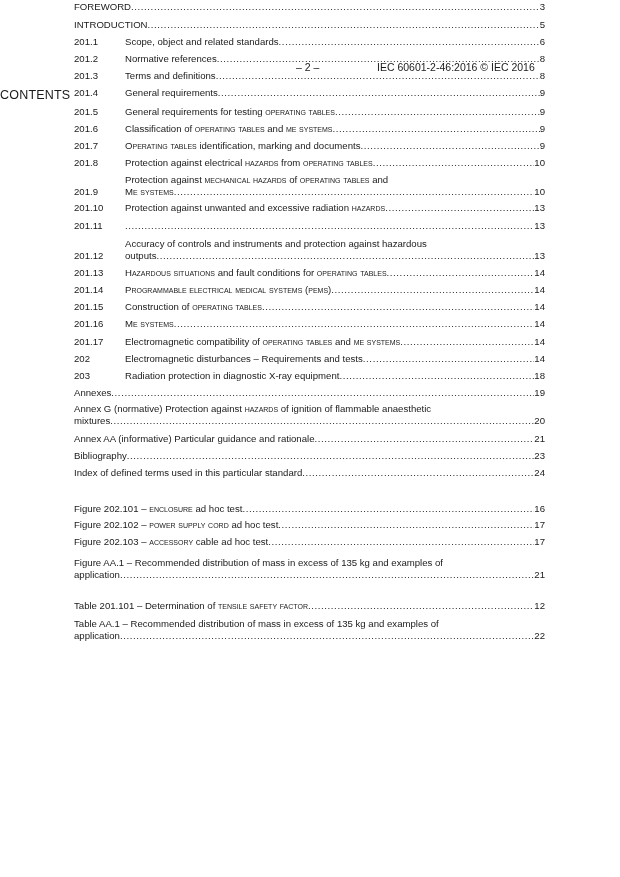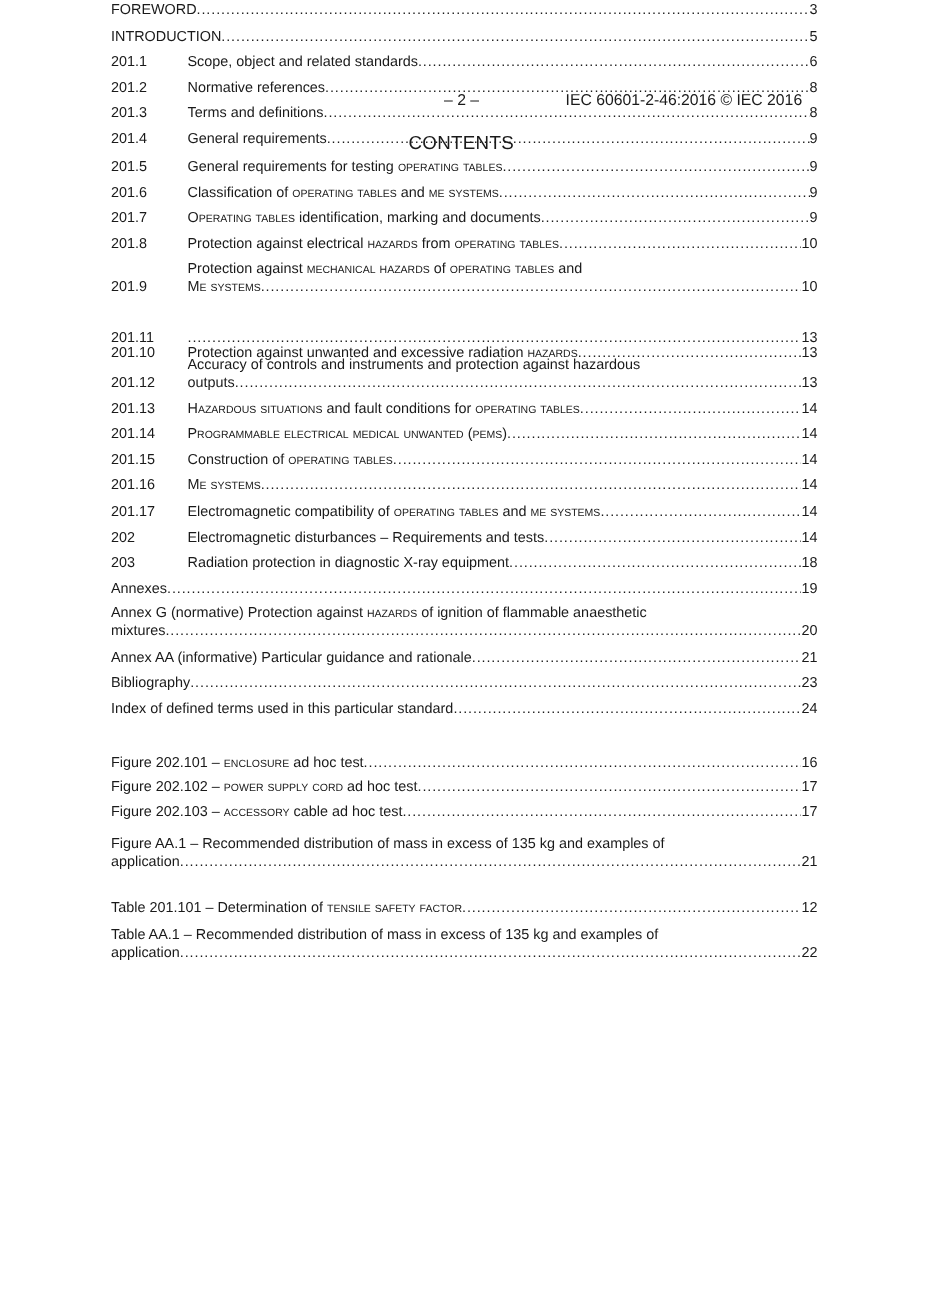--- a/index.html
+++ b/index.html
@@ -1,21 +1,21 @@
 <!DOCTYPE html>
 <html><head>
 <meta charset="utf-8">
 <style>
   html, body { margin:0; padding:0; background:#ffffff; }
   body { width:620px; height:877px; position:relative; overflow:hidden;
          font-family:"Liberation Sans", sans-serif; color:#1a1a1a; }
   .header { position:absolute; top:61px; left:0; width:620px; font-size:10.5px; }
   .header .pg { position:absolute; left:296px; }
   .header .id { position:absolute; left:377px; }
-  .title { position:absolute; top:88px; left:0; width:615px; text-align:center;
+  .title { position:absolute; top:88px; left:0; width:615px; text-align:left;
            font-size:12.5px; letter-spacing:0.2px; }
   .toc { position:absolute; left:74px; width:471px; font-size:9.6px; line-height:12px; }
   .row { position:absolute; left:0; width:471px; display:flex; align-items:flex-end; }
   .num { width:51px; flex:none; white-space:nowrap; }
   .txt { flex:1; display:flex; flex-direction:column; min-width:0; }
   .line { display:flex; align-items:flex-end; white-space:nowrap; overflow:hidden; }
   .lead { flex:1; overflow:hidden; white-space:nowrap; }
   .lead::after { content:"......................................................................................................................................................................................................................................"; letter-spacing:0.6px; }
   .page { flex:none; }
   .sc { font-variant:small-caps; }
@@ -135,21 +135,21 @@
         <div class="line">
           <span>Protection against <span class="sc">mechanical hazards</span> of <span class="sc">operating tables</span> and</span>
         </div>
         <div class="line">
           <span><span class="sc">Me systems</span></span>
           <span class="lead"></span>
           <span class="page">10</span>
         </div>
       </div>
     </div>
-    <div class="row" style="top: 202px; margin-top: 28px;">
+    <div class="row" style="top: 202px;">
       <span class="num">201.10</span>
       <div class="txt">
         <div class="line">
           <span>Protection against unwanted and excessive radiation <span class="sc">hazards</span></span>
           <span class="lead"></span>
           <span class="page">13</span>
         </div>
       </div>
     </div>
     <div class="row" style="top: 220px;">
@@ -181,21 +181,21 @@
           <span><span class="sc">Hazardous situations</span> and fault conditions for <span class="sc">operating tables</span></span>
           <span class="lead"></span>
           <span class="page">14</span>
         </div>
       </div>
     </div>
     <div class="row" style="top: 284px;">
       <span class="num">201.14</span>
       <div class="txt">
         <div class="line">
-          <span><span class="sc">Programmable electrical medical unwanted (pems)</span></span>
+          <span><span class="sc">Programmable electrical medical systems (pems)</span></span>
           <span class="lead"></span>
           <span class="page">14</span>
         </div>
       </div>
     </div>
     <div class="row" style="top: 301px;">
       <span class="num">201.15</span>
       <div class="txt">
         <div class="line">
           <span>Construction of <span class="sc">operating tables</span></span>

